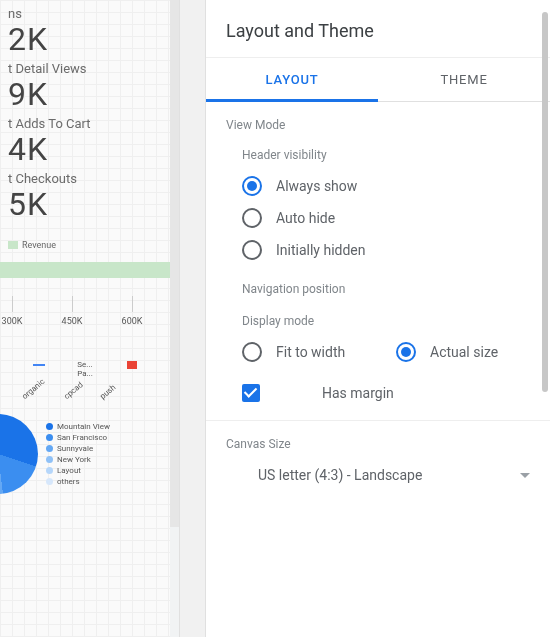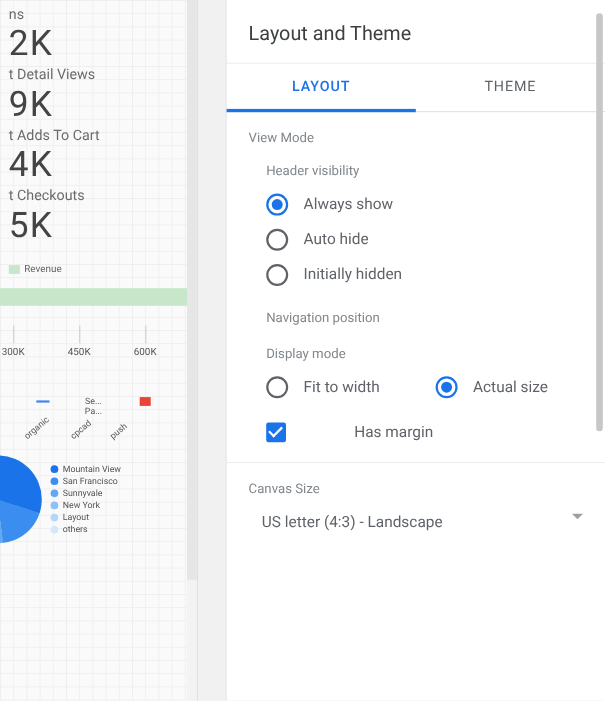--- a/index.html
+++ b/index.html
@@ -117,22 +117,22 @@
   .checkbox {
     width:18px; height:18px; background:#1a73e8; border-radius:2px;
     margin-right:14px; position:relative; flex-shrink:0;
   }
   .checkbox::after {
     content:""; position:absolute; left:5px; top:1px; width:5px; height:10px;
     border:solid #fff; border-width:0 2px 2px 0; transform:rotate(45deg);
   }
   .divider { height:1px; background:#eee; margin: 4px 0 0 0; }
   .select-row {
-    display:flex; align-items:flex-start; justify-content:space-between;
-    padding: 10px 20px 10px 32px; cursor:pointer;
+    display:flex; align-items:center; justify-content:space-between;
+    padding: 10px 20px 10px 52px; cursor:pointer;
   }
   .select-text { font-size:14px; color:#5f6368; }
   .dd-caret {
     width:0; height:0; border-left:5px solid transparent; border-right:5px solid transparent;
     border-top:5px solid #9aa0a6;
   }
 </style>
 </head>
 <body>
 

